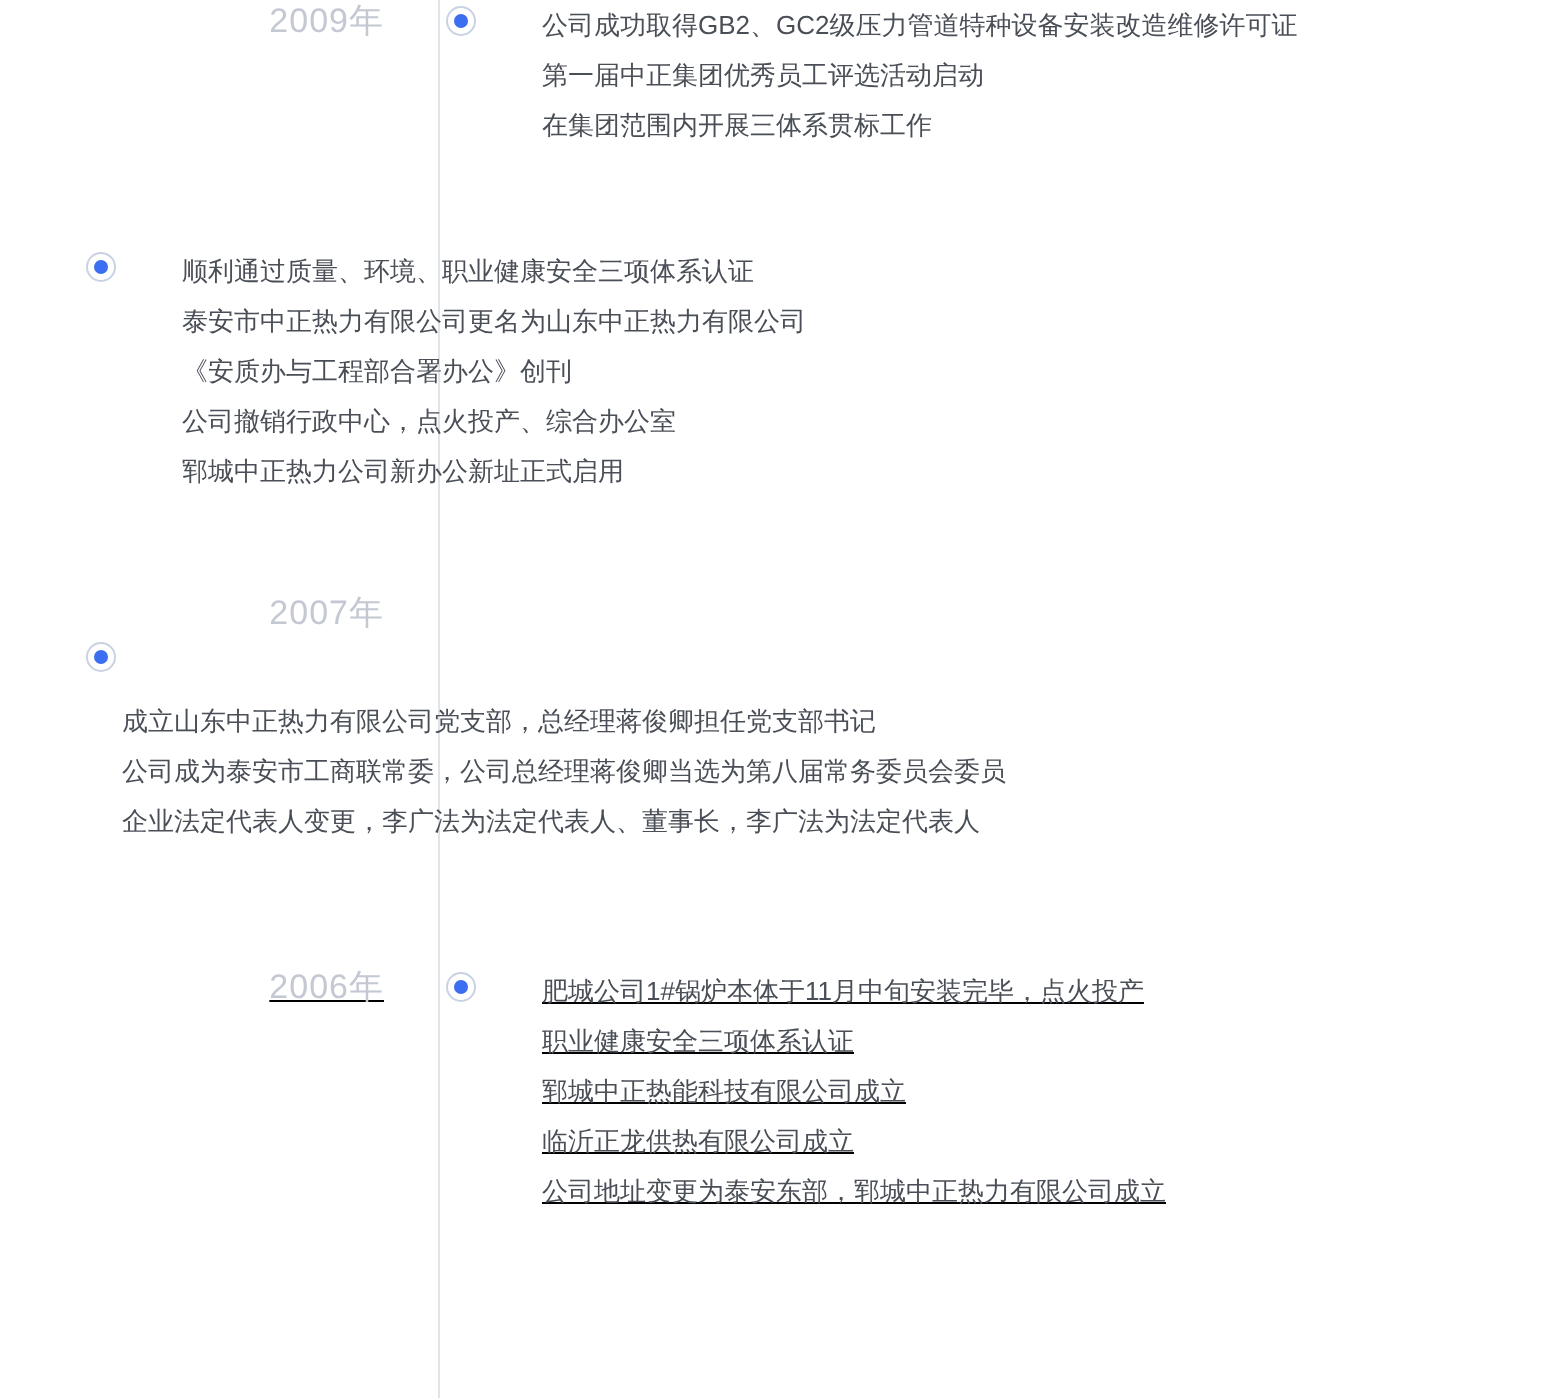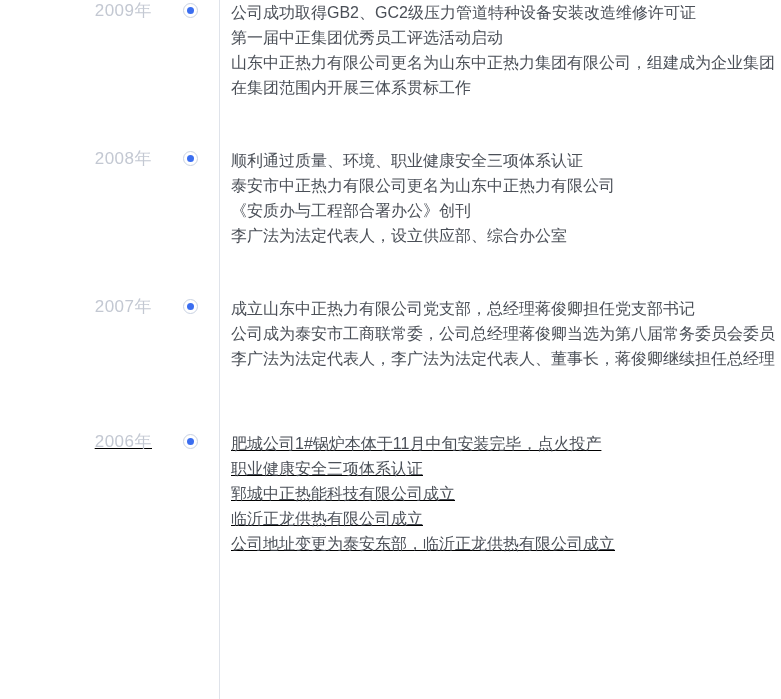--- a/index.html
+++ b/index.html
@@ -11,20 +11,21 @@
     height: 699px;
     background: #ffffff;
     font-family: "Liberation Sans", sans-serif;
     overflow: hidden;
   }
   #timeline {
     position: relative;
     width: 781px;
     height: 538px;
     box-sizing: border-box;
+    padding-left: 40px;
   }
   
   .rail {
     position: absolute;
     left: 219px;
     top: 0;
     width: 1px;
     height: 699px;
     background: #dfe3ea;
   }
@@ -69,79 +70,78 @@
     margin-left: -3.5px;
     margin-top: -3.5px;
     border-radius: 50%;
     background: #3b6ef0;
   }
   .events {
     padding-left: 21px;
     flex: 1;
   }
   .event {
-    font-size: 16px;
+    font-size: 13px;
     color: #4a4f57;
     line-height: 25px;
     white-space: nowrap;
   }
   
   .entry-0 { padding-top: 0px; }
   .entry-1 { padding-top: 48px; }
-  .entry-2 { padding-top: 48px; }
+  .entry-2 { padding-top: 48px; flex-direction: column; }
   .entry-3 { padding-top: 60px; text-decoration: underline; }
 </style>
 </head>
 <body>
 
 <div id="timeline">
   <div class="rail"></div>
   <div id="entries">
       <div class="entry entry-0">
         <div class="year">2009年</div>
         <div class="marker-col">
           <span class="marker"></span>
         </div>
         <div class="events">
           <div class="event">公司成功取得GB2、GC2级压力管道特种设备安装改造维修许可证</div>
           <div class="event">第一届中正集团优秀员工评选活动启动</div>
-          <div class="event">山东中正热力有限公司更名为山东中正热力集团有限公司，组建成为企业集团</div>
           <div class="event">在集团范围内开展三体系贯标工作</div>
         </div>
       </div>
       <div class="entry entry-1">
-        <div class="year">2008年</div>
         <div class="marker-col">
           <span class="marker"></span>
         </div>
         <div class="events">
           <div class="event">顺利通过质量、环境、职业健康安全三项体系认证</div>
           <div class="event">泰安市中正热力有限公司更名为山东中正热力有限公司</div>
           <div class="event">《安质办与工程部合署办公》创刊</div>
-          <div class="event">李广法为法定代表人，设立供应部、综合办公室</div>
+          <div class="event">公司撤销行政中心，点火投产、综合办公室</div>
+          <div class="event">郓城中正热力公司新办公新址正式启用</div>
         </div>
       </div>
       <div class="entry entry-2">
         <div class="year">2007年</div>
         <div class="marker-col">
           <span class="marker"></span>
         </div>
         <div class="events">
           <div class="event">成立山东中正热力有限公司党支部，总经理蒋俊卿担任党支部书记</div>
           <div class="event">公司成为泰安市工商联常委，公司总经理蒋俊卿当选为第八届常务委员会委员</div>
-          <div class="event">李广法为法定代表人，李广法为法定代表人、董事长，蒋俊卿继续担任总经理</div>
+          <div class="event">企业法定代表人变更，李广法为法定代表人、董事长，李广法为法定代表人</div>
         </div>
       </div>
       <div class="entry entry-3">
         <div class="year">2006年</div>
         <div class="marker-col">
           <span class="marker"></span>
         </div>
         <div class="events">
           <div class="event">肥城公司1#锅炉本体于11月中旬安装完毕，点火投产</div>
           <div class="event">职业健康安全三项体系认证</div>
           <div class="event">郓城中正热能科技有限公司成立</div>
           <div class="event">临沂正龙供热有限公司成立</div>
-          <div class="event">公司地址变更为泰安东部，临沂正龙供热有限公司成立</div>
+          <div class="event">公司地址变更为泰安东部，郓城中正热力有限公司成立</div>
         </div>
       </div>
     </div>
 </div>
 
 </body></html>

